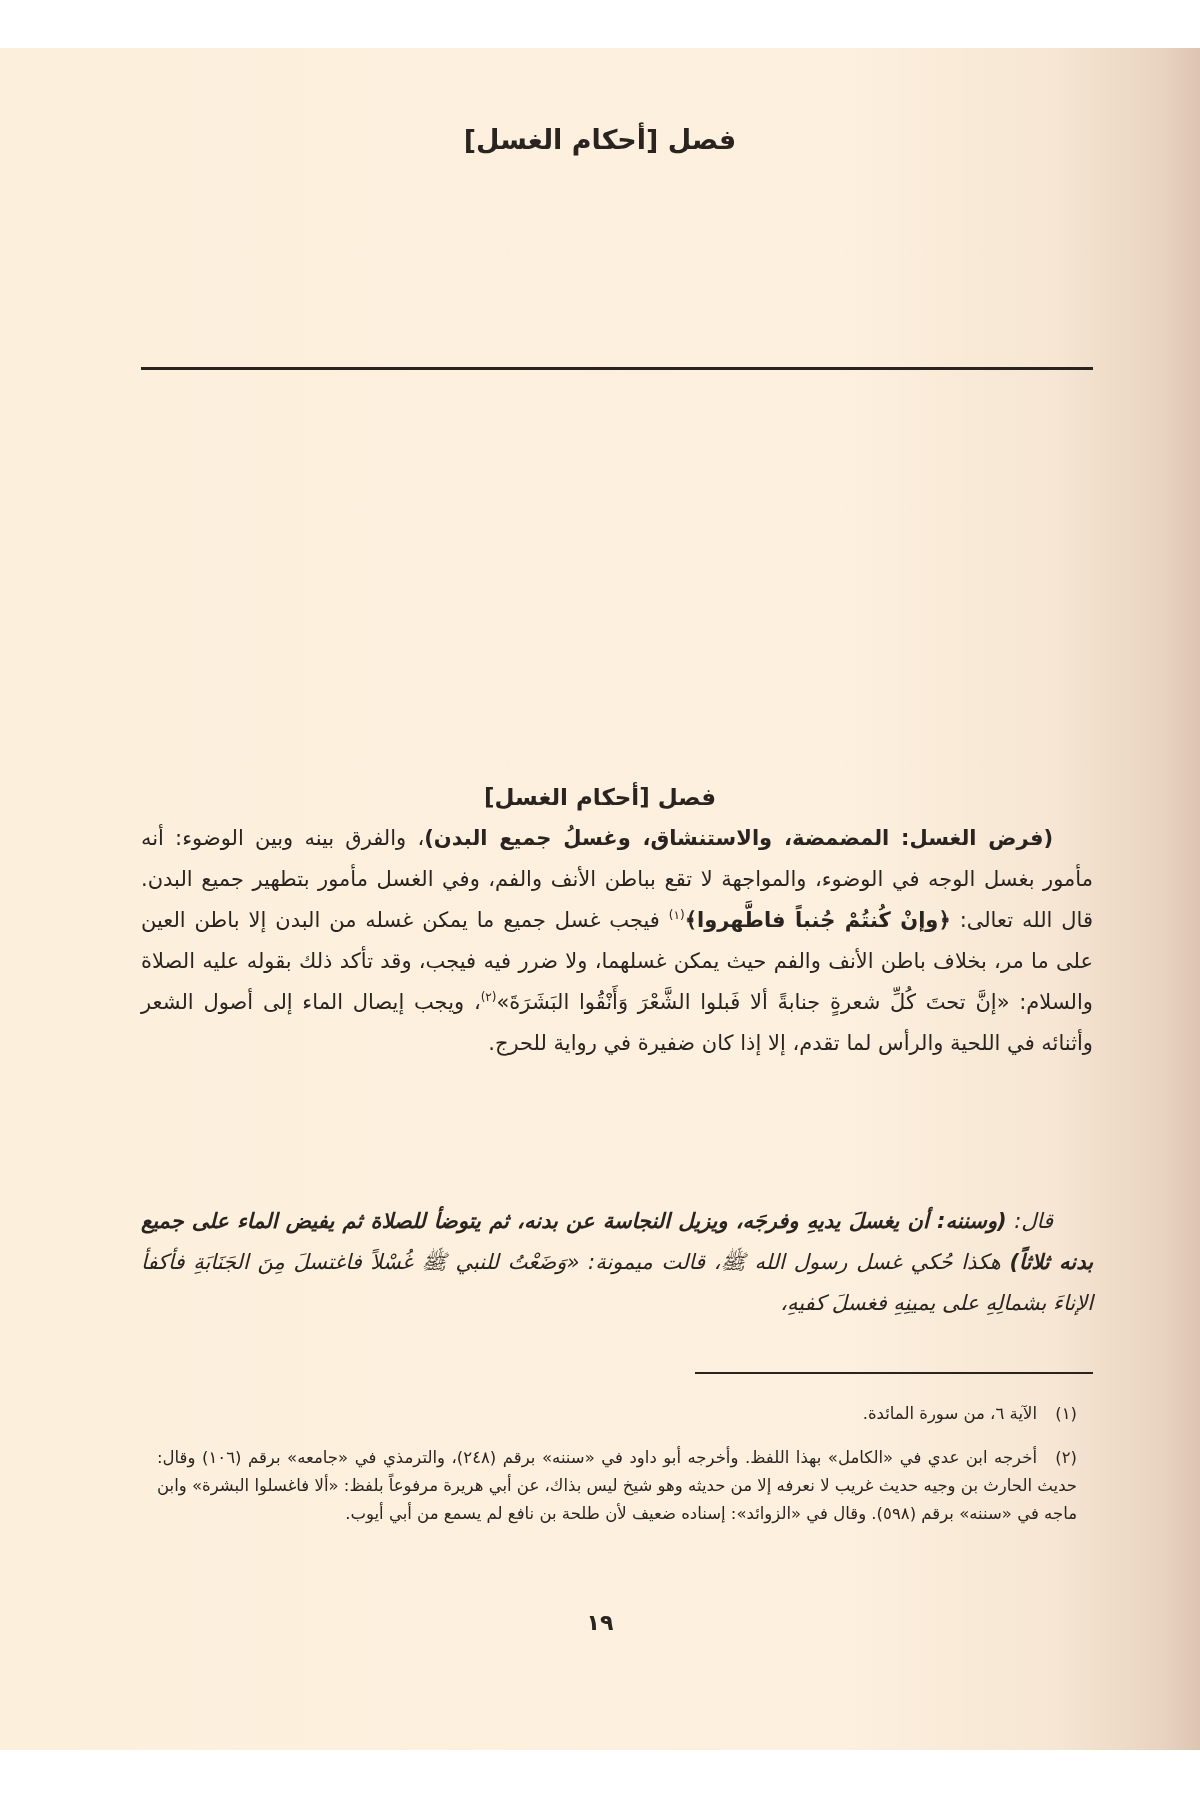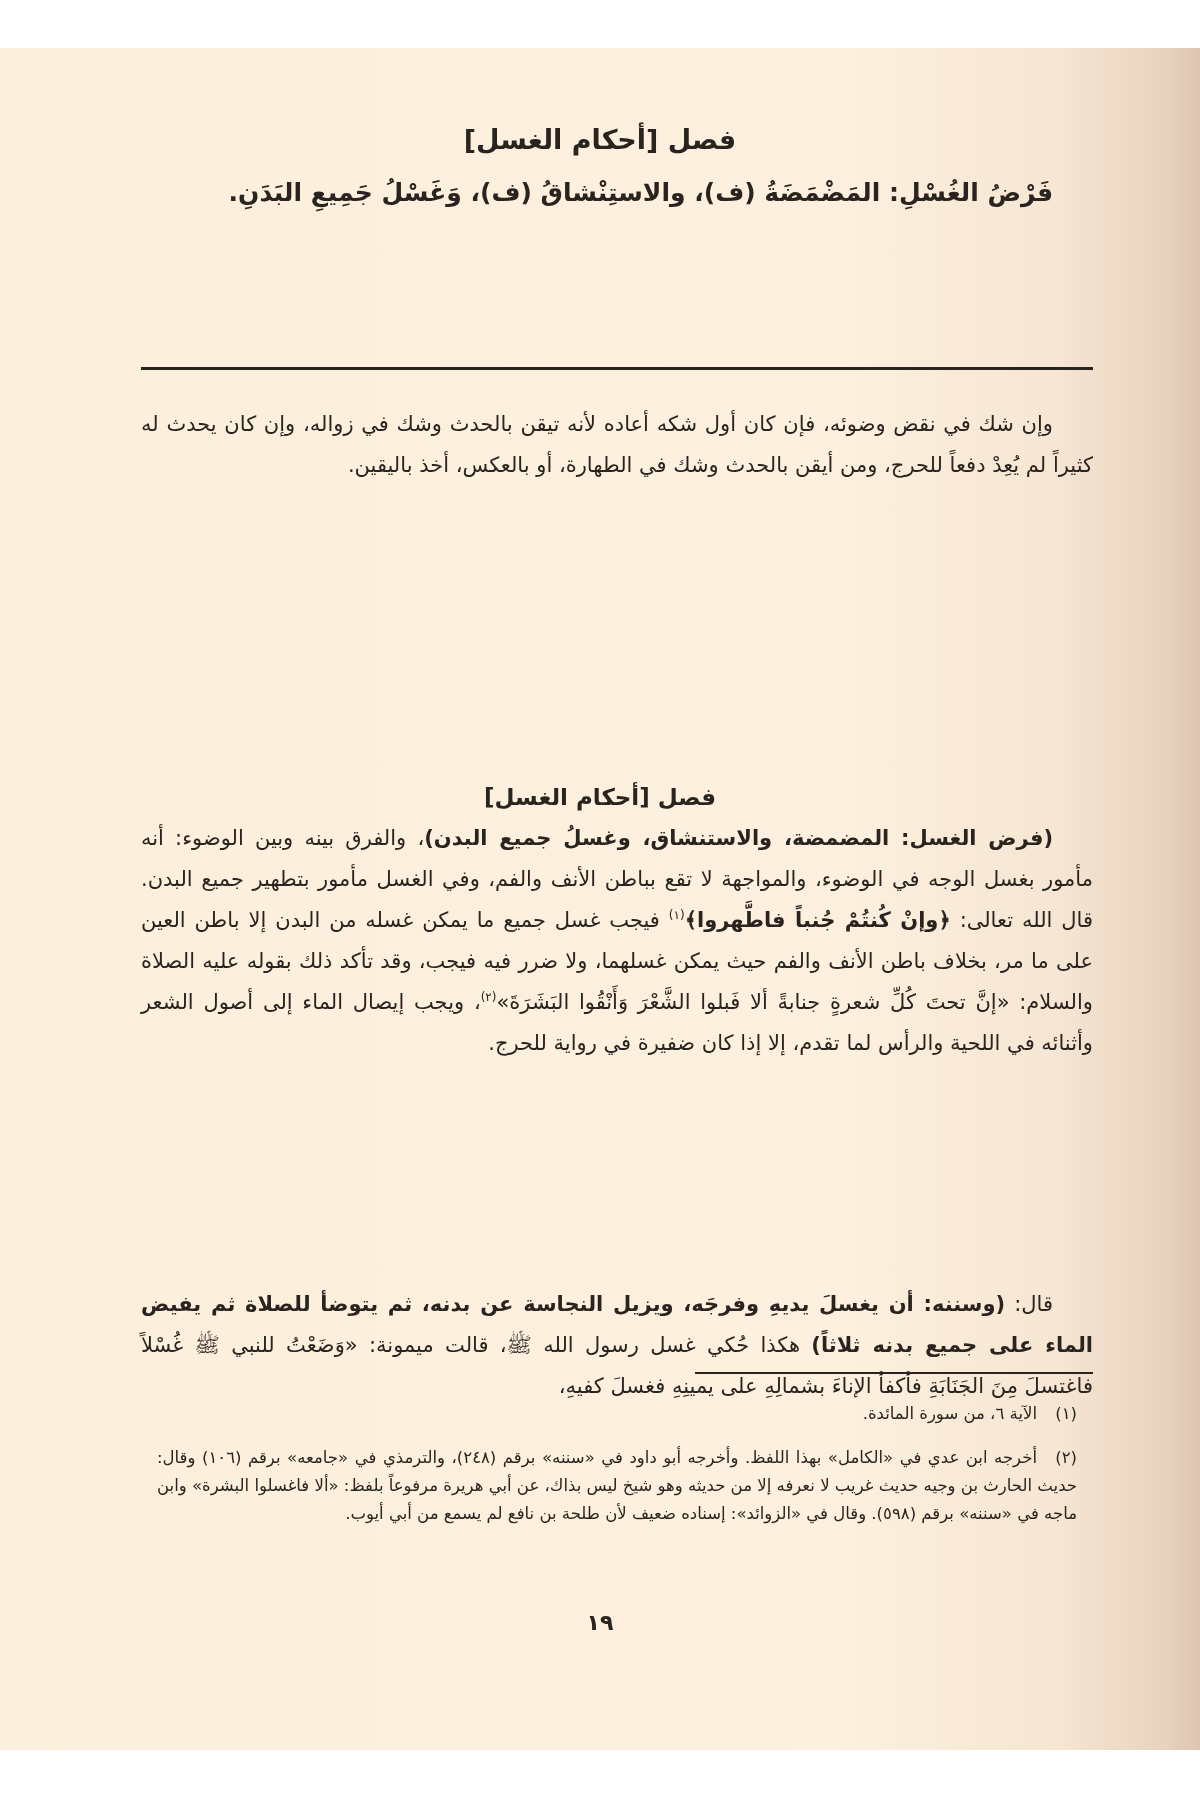--- a/index.html
+++ b/index.html
@@ -62,21 +62,21 @@
     .sharh {
       font-size: 21px;
       line-height: 41px;
     }
     .sharh p { margin: 0; }
     .sharh b { font-weight: bold; }
     .gap { margin-top: 20px !important; }
 
     .s1 { top: 336px; }
     .s2 { top: 770px; }
-    .s3 { top: 1236px; }
+    .s3 { top: 1153px; font-style: italic; }
 
     .sep-fn {
       position: absolute;
       right: 107px;
       width: 398px;
       top: 1324px;
       border-top: 2px solid #2a2420;
     }
     .footnotes {
       top: 1336px;
@@ -97,27 +97,25 @@
     sup { font-size: 12px; line-height: 0; }
   </style>
 </head>
 <body>
 
 <div class="page">
 
   <div class="title title-top">فصل [أحكام الغسل]</div>
 
   <div class="col matn">
-    <p class="indent">فَرْضُ الغُسْلِ: المَضْمَضَةُ (ف)، والاستِنْشاقُ (ف)، وَغَسْلُ جَمِيعِ البَدَنِ.</p>
   </div>
 
   <div class="sep-main"></div>
 
   <div class="col sharh s1">
-    <p class="indent gap">وإن شك في نقض وضوئه، فإن كان أول شكه أعاده لأنه تيقن بالحدث وشك في زواله، وإن كان يحدث له كثيراً لم يُعِدْ دفعاً للحرج، ومن أيقن بالحدث وشك في الطهارة، أو بالعكس، أخذ باليقين.</p>
   </div>
 
   <div class="title title-mid">فصل [أحكام الغسل]</div>
 
   <div class="col sharh s2">
     <p class="indent"><b>(فرض الغسل: المضمضة، والاستنشاق، وغسلُ جميع البدن)</b><span>، والفرق بينه وبين الوضوء: أنه مأمور بغسل الوجه في الوضوء، والمواجهة لا تقع بباطن الأنف والفم، وفي الغسل مأمور بتطهير جميع البدن. قال الله تعالى: </span><b>﴿وإنْ كُنتُمْ جُنباً فاطَّهروا﴾</b><sup>(١)</sup><span> فيجب غسل جميع ما يمكن غسله من البدن إلا باطن العين على ما مر، بخلاف باطن الأنف والفم حيث يمكن غسلهما، ولا ضرر فيه فيجب، وقد تأكد ذلك بقوله عليه الصلاة والسلام: </span><span>«إنَّ تحتَ كُلِّ شعرةٍ جنابةً ألا فَبلوا الشَّعْرَ وَأَنْقُوا البَشَرَةَ»</span><sup>(٢)</sup><span>، ويجب إيصال الماء إلى أصول الشعر وأثنائه في اللحية والرأس لما تقدم، إلا إذا كان ضفيرة في رواية للحرج.</span></p>
   </div>
 
   <div class="col sharh s3">
     <p class="indent"><span>قال: </span><b>(وسننه: أن يغسلَ يديهِ وفرجَه، ويزيل النجاسة عن بدنه، ثم يتوضأ للصلاة ثم يفيض الماء على جميع بدنه ثلاثاً)</b><span> هكذا حُكي غسل رسول الله ﷺ، قالت ميمونة: «وَضَعْتُ للنبي ﷺ غُسْلاً فاغتسلَ مِنَ الجَنَابَةِ فأكفأ الإناءَ بشمالِهِ على يمينِهِ فغسلَ كفيهِ،</span></p>

